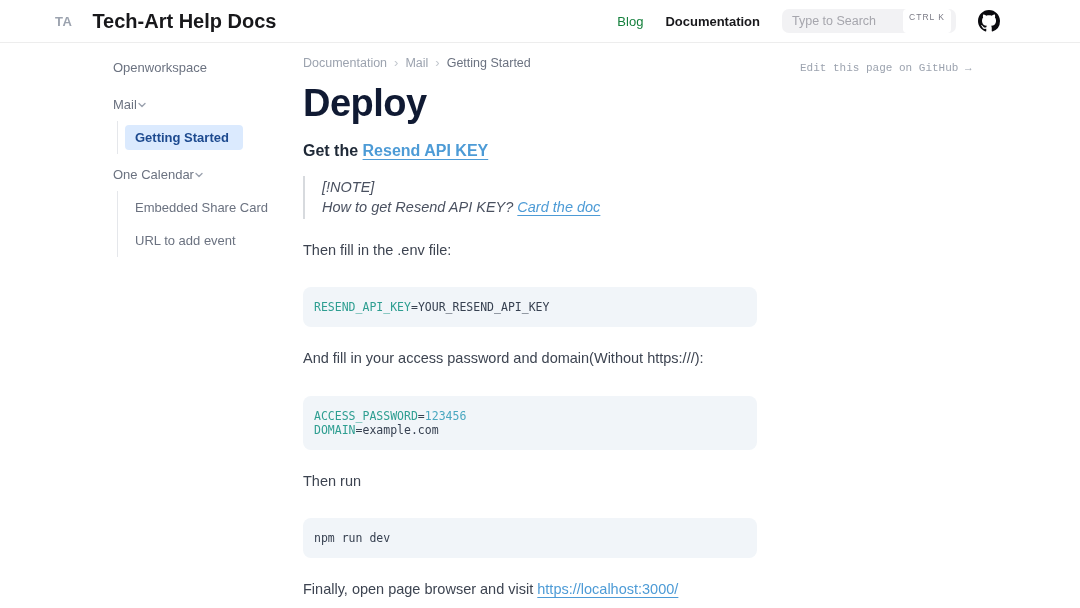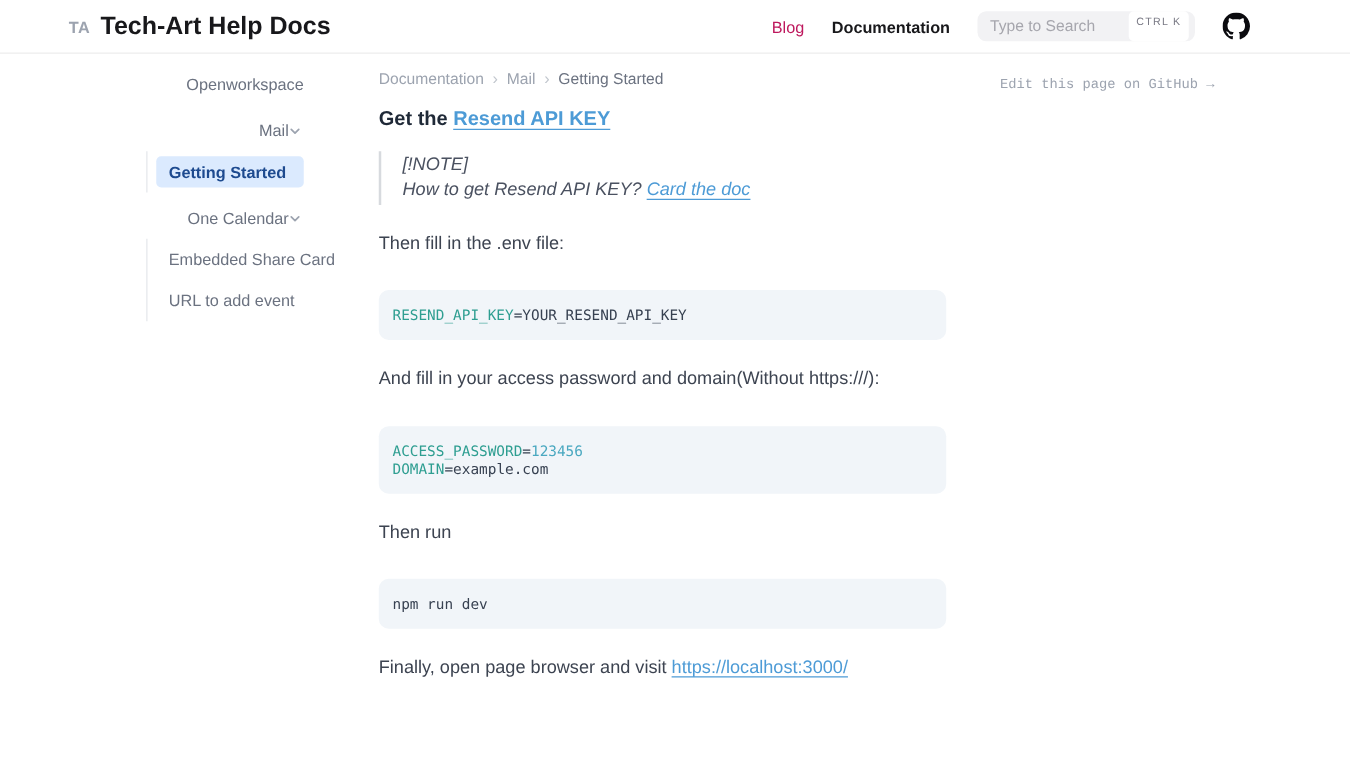--- a/index.html
+++ b/index.html
@@ -9,46 +9,46 @@
     font-family:"Liberation Sans", sans-serif;
     color:#3d4451;
   }
   
   .header {
     height:43px; display:flex; align-items:center;
     padding:0 80px 0 55px;
     border-bottom:1px solid #ededed;
     background:#fff;
   }
-  .brand { display:flex; align-items:center; gap:8px; cursor:pointer; }
+  .brand { display:flex; align-items:center; gap:20px; cursor:pointer; }
   .brand-logo { font-size:13px; font-weight:700; color:#9ca3af; letter-spacing:.5px; }
   .brand-title { font-size:20px; font-weight:700; color:#18181b; }
   .header-right { margin-left:auto; display:flex; align-items:center; gap:22px; }
-  .nav-link { font-size:13px; color:#be185d; text-decoration:none; }
+  .nav-link { font-size:13px; color:#15803d; text-decoration:none; }
   .nav-link.active { color:#18181b; font-weight:600; }
   .searchbox {
     width:174px; height:24px; background:#f2f2f4; border-radius:7px;
     display:flex; padding:0 5px 0 10px; gap:6px;
   }
   .searchbox input {
     flex:1; min-width:0; border:none; outline:none; background:transparent;
     font-family:"Liberation Sans", sans-serif; font-size:12.5px; color:#3d4451;
   }
   .searchbox input::placeholder { color:#a6a6ad; }
   .searchbox kbd {
     font-family:"Liberation Sans", sans-serif; font-size:8.5px; color:#7a7a85;
     background:#fff; border-radius:4px; padding:3px 6px; letter-spacing:1px; white-space:nowrap;
   }
   .gh-link { display:flex; align-items:center; color:#0b0b0f; }
   
   .layout { display:flex; padding-left:113px; }
   
   .sidebar { width:130px; flex:0 0 130px; padding-top:12px; font-size:13px; }
   .side-item {
-    display:flex; align-items:center; justify-content:flex-end;
+    display:flex; align-items:center; justify-content:flex-start;
     color:#6b7280; padding:5px 0; margin-bottom:12px; cursor:pointer;
   }
   .side-item .lbl { white-space:nowrap; }
   .chev { display:flex; color:#9ca3af; margin-right:2px; }
   .sub-list { border-left:1px solid #e5e7eb; margin:-8px 0 8px 4px; padding:4px 0 4px 7px; }
   .sub-item {
     color:#6b7280; padding:5px 10px; margin-bottom:8px; border-radius:4px;
     white-space:nowrap; cursor:pointer;
   }
   .sub-item.active { background:#dbeafe; color:#1d4a8f; font-weight:700; margin-bottom:0; }
@@ -133,20 +133,21 @@
 
   <main class="content">
     <div class="breadcrumb">
       <span class="crumb">Documentation</span>
       <span class="sep">›</span>
       <span class="crumb">Mail</span>
       <span class="sep">›</span>
       <span class="crumb current">Getting Started</span>
     </div>
 
+    <h1 class="page-title">Deploy</h1>
 
     <h3 class="section-h"><span>Get the </span><a class="doc-link">Resend API KEY</a></h3>
 
     <blockquote class="note">
       <div>[!NOTE]</div>
       <div><span>How to get Resend API KEY? </span><a class="doc-link">Card the doc</a></div>
     </blockquote>
 
     <p class="para">Then fill in the .env file:</p>
 

